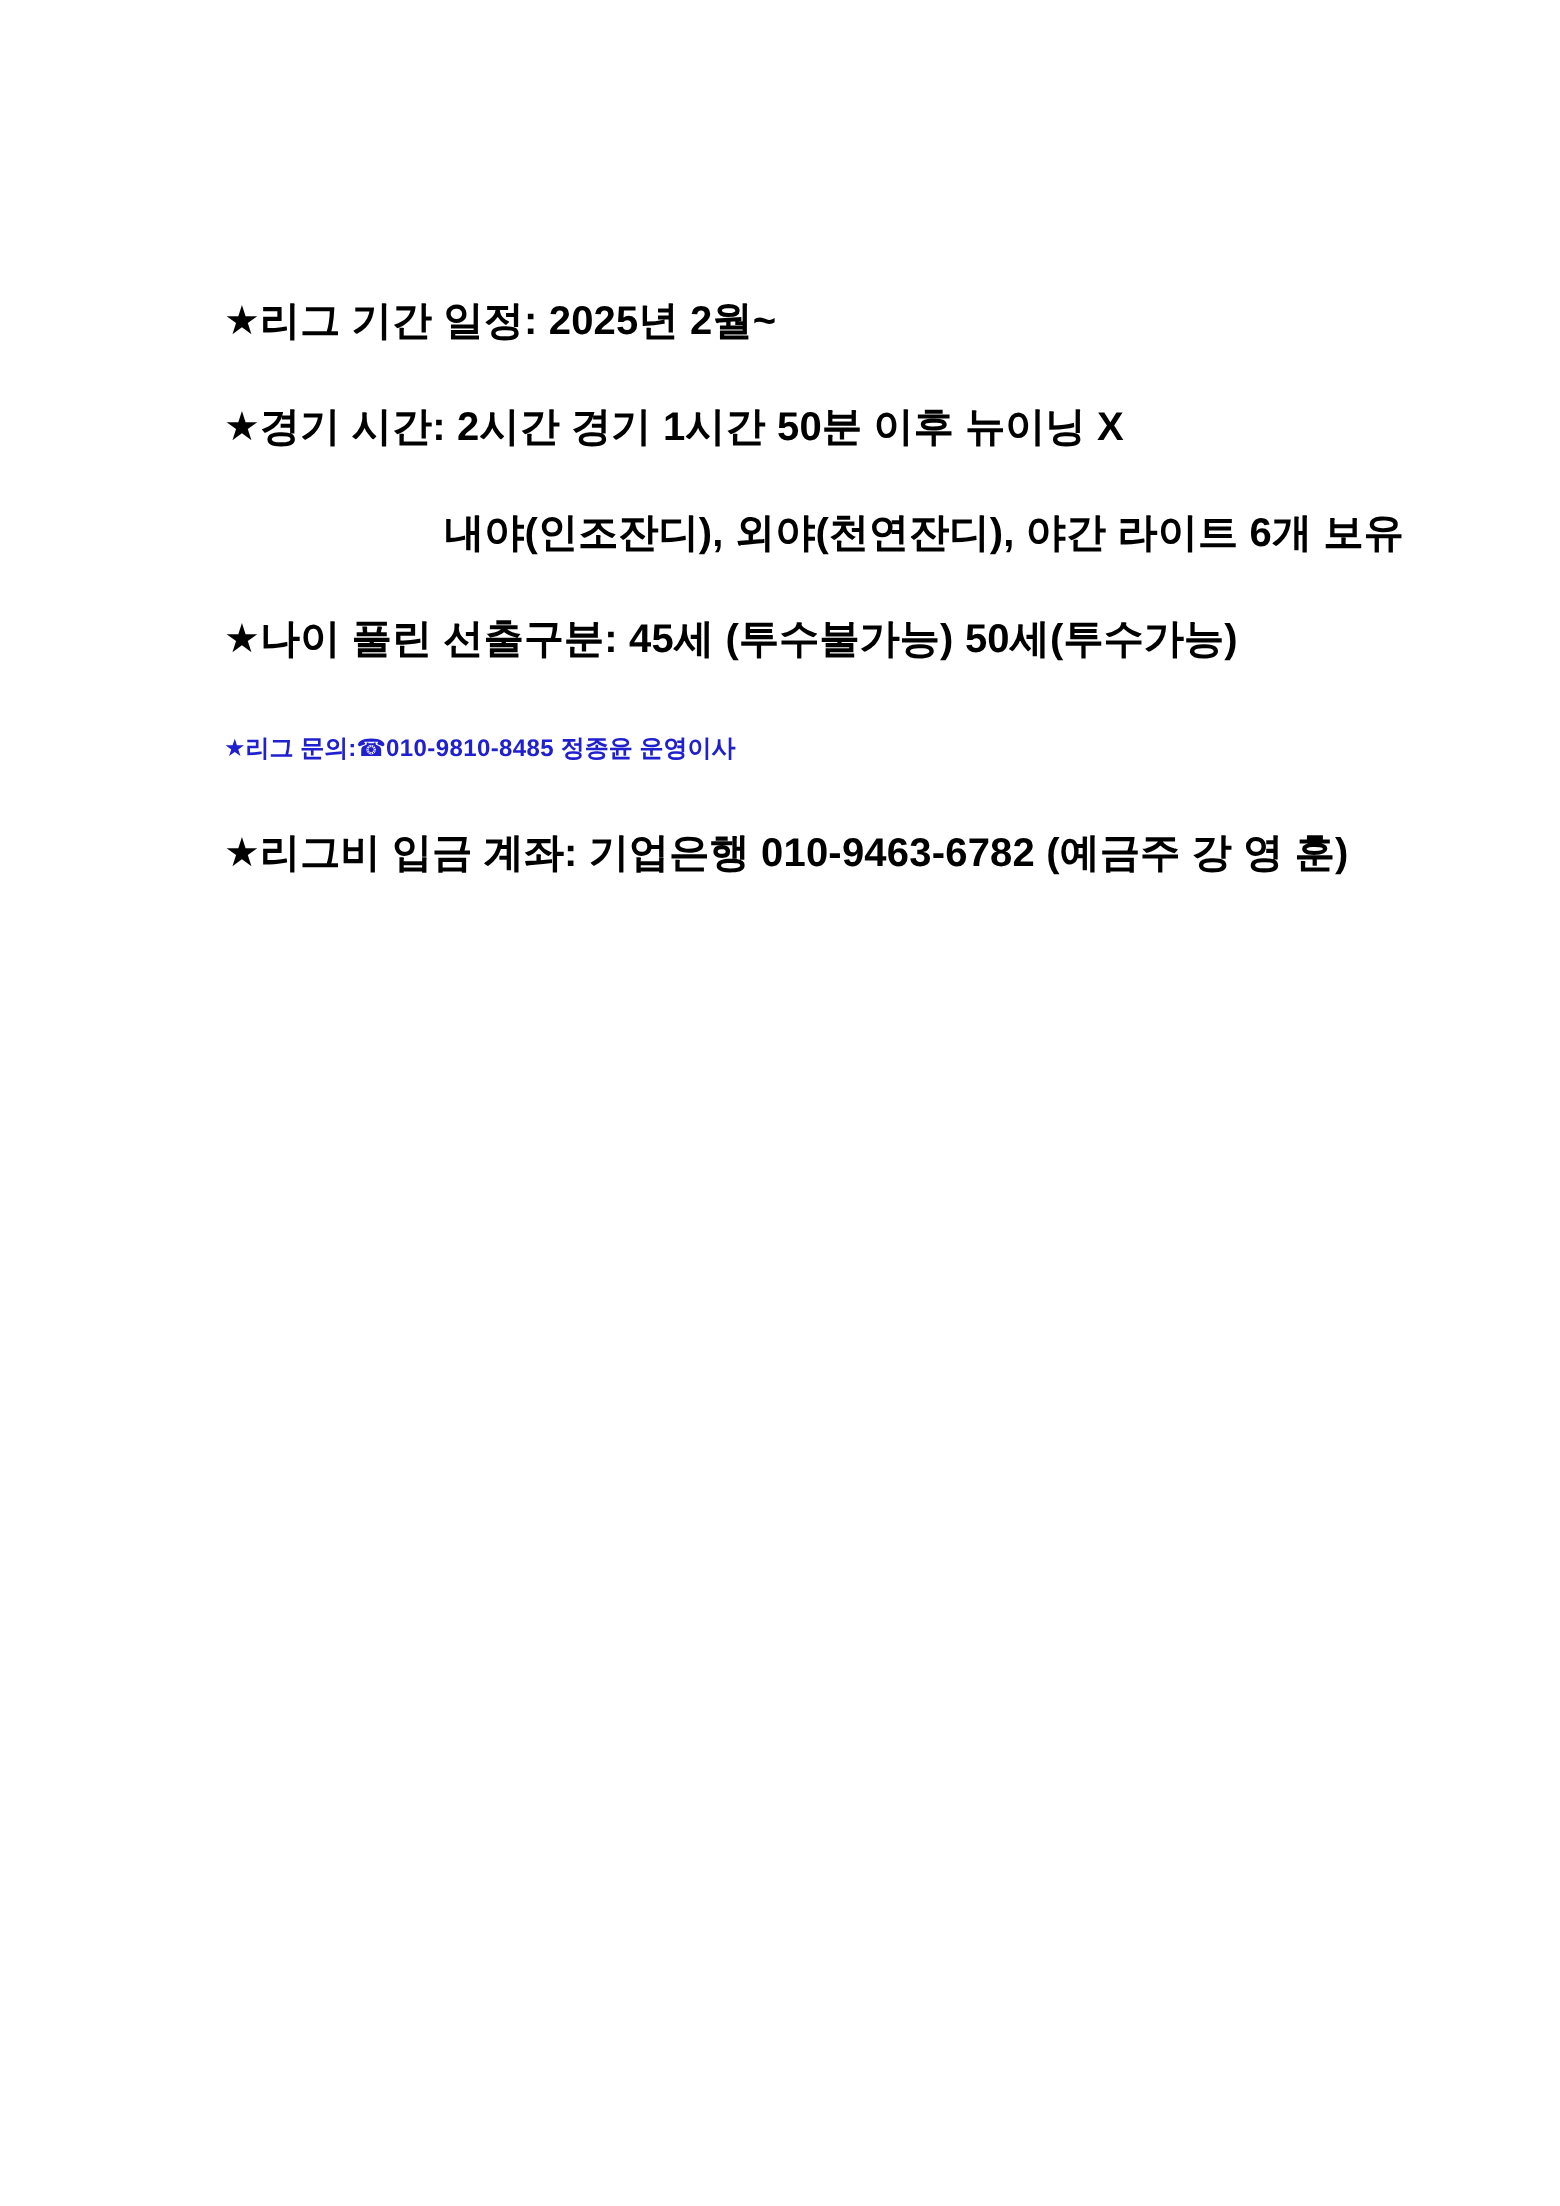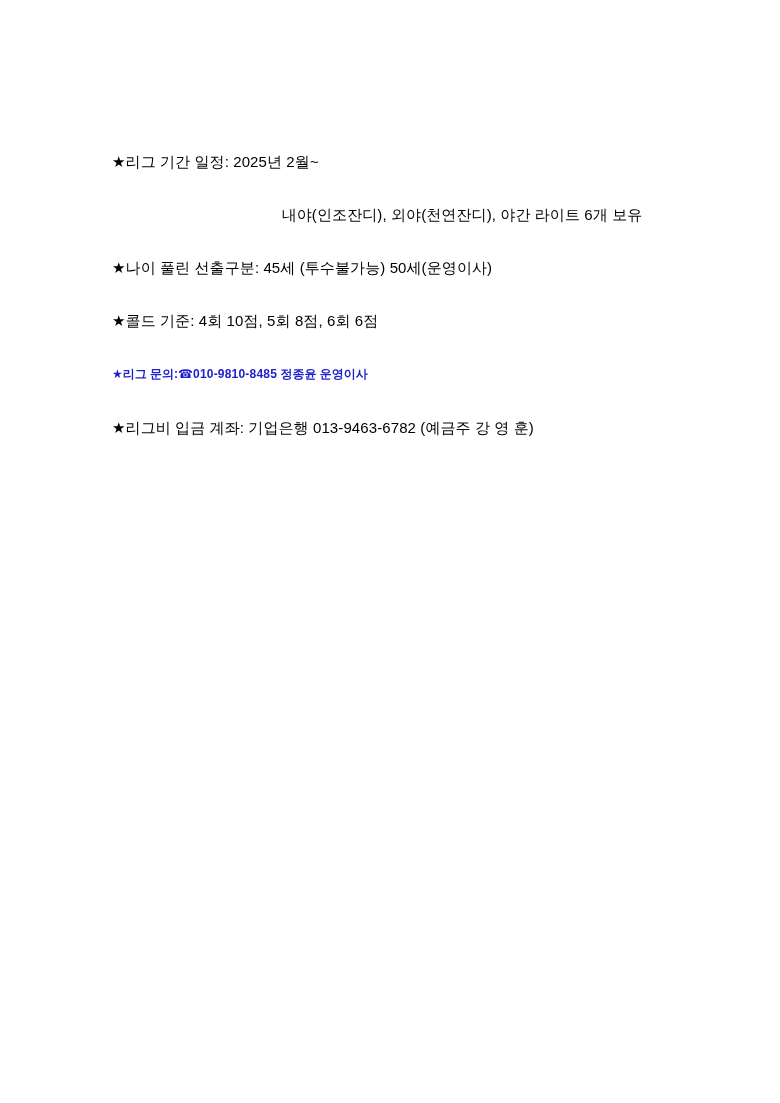--- a/index.html
+++ b/index.html
@@ -19,25 +19,25 @@
     position: relative;
     width: 780px;
     height: 1103px;
     box-sizing: border-box;
     padding: 148px 60px 0 112px;
   }
   .block {
     margin-bottom: 26px;
   }
   .line {
-    font-size: 15px;
+    font-size: 20px;
     line-height: 27px;
     white-space: pre-wrap;
     letter-spacing: 0.1px;
-    font-weight: 400;
+    font-weight: 700;
   }
   .line.indent {
     padding-left: 92px;
     text-align: center;
   }
   .red {
     color: #e8000d;
   }
   .blue {
     color: #2020cf;
@@ -57,38 +57,36 @@
 </head>
 <body>
 
 <div class="page">
 
   <div class="block">
     <div class="line">★리그 기간 일정: 2025년 2월~</div>
   </div>
 
   <div class="block">
+    <div class="line">★경기 시간: 2시간 경기 1시간 50분 이후 뉴이닝 X</div>
   </div>
 
 
   <div class="block">
     <div class="line indent">내야(인조잔디), 외야(천연잔디), 야간 라이트 6개 보유</div>
   </div>
 
   <div class="block">
-    <div class="line">★나이 풀린 선출구분: 45세 (투수불가능) 50세(운영이사)</div>
+    <div class="line">★나이 풀린 선출구분: 45세 (투수불가능) 50세(투수가능)</div>
   </div>
 
-  <div class="block">
-    <div class="line">★콜드 기준: 4회 10점, 5회 8점, 6회 6점</div>
-  </div>
 
 
 
   <div class="block">
     <div class="contact-line blue"><span class="inline">★리그 문의:</span><span class="inline">☎</span><span class="inline phone">010-9810-8485</span><span class="inline"> </span><span class="inline">정종윤 운영이사</span></div>
   </div>
 
   <div class="block">
-    <div class="line">★리그비 입금 계좌: 기업은행 013-9463-6782 (예금주 강 영 훈)</div>
+    <div class="line">★리그비 입금 계좌: 기업은행 010-9463-6782 (예금주 강 영 훈)</div>
   </div>
 
 </div>
 
 </body></html>

